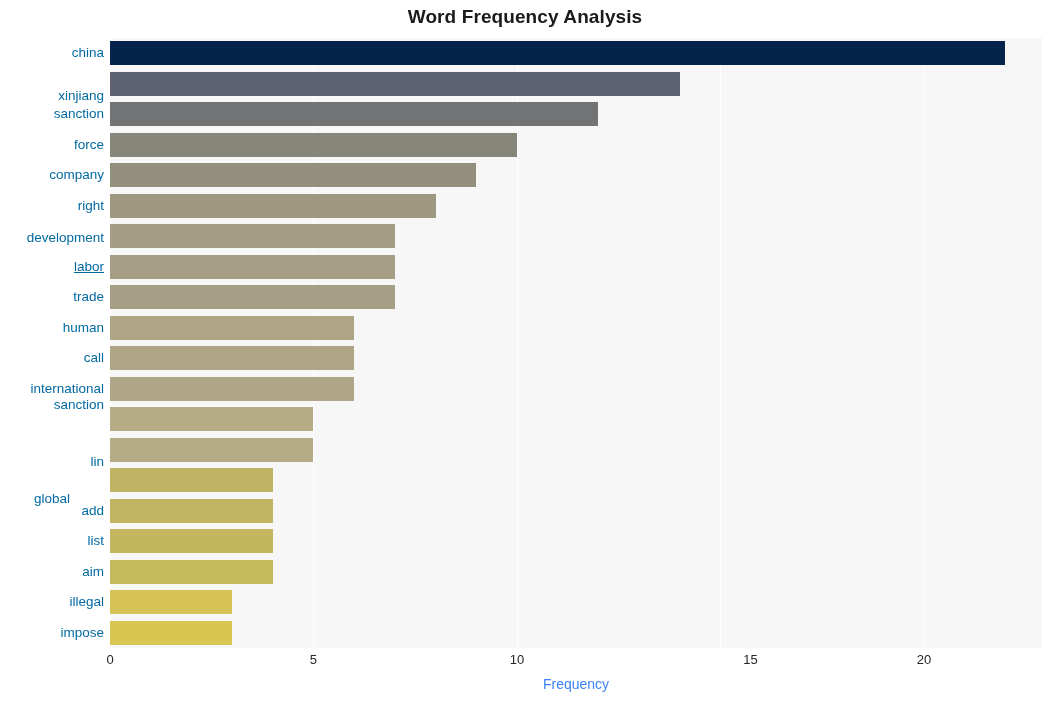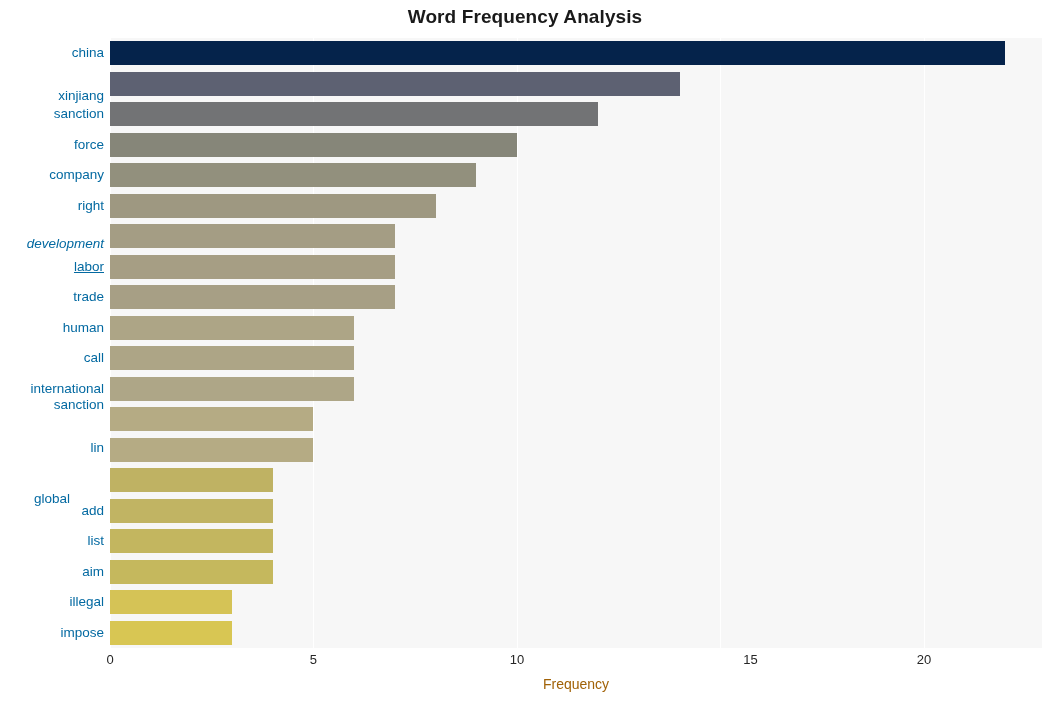--- a/index.html
+++ b/index.html
@@ -97,21 +97,21 @@
     transform: translateX(-50%);
     white-space: nowrap;
   }
   #xaxis-label {
     position: absolute;
     left: 110px;
     top: 676px;
     width: 932px;
     text-align: center;
     font-size: 14px;
-    color: #a16207;
+    color: #3b82f6;
   }
 </style>
 </head>
 <body>
 
 <div id="figure">
 
   <div id="chart-title">Word Frequency Analysis</div>
 
   <div id="plot-area">
@@ -146,28 +146,28 @@
       </div>
   </div>
 
   <div id="ylabels">
       <div class="ylabel" style="top: 6.25px;">china</div>
       <div class="ylabel" style="top: 49px; margin-left: 44px;">xinjiang</div>
       <div class="ylabel" style="top: 67.25px;">sanction</div>
       <div class="ylabel" style="top: 97.75px;">force</div>
       <div class="ylabel" style="top: 128.25px;">company</div>
       <div class="ylabel" style="top: 158.75px;">right</div>
-      <div class="ylabel" style="top: 197px; font-style: italic;">development</div>
+      <div class="ylabel" style="top: 191px;">development</div>
       <div class="ylabel" style="top: 219.75px; text-decoration: underline;">labor</div>
       <div class="ylabel" style="top: 250.25px;">trade</div>
       <div class="ylabel" style="top: 280.75px;">human</div>
       <div class="ylabel" style="top: 311.25px;">call</div>
       <div class="ylabel" style="top: 341.75px;">international</div>
       <div class="ylabel" style="top: 358px;">sanction</div>
-      <div class="ylabel" style="top: 401px;">lin</div>
+      <div class="ylabel" style="top: 415px;">lin</div>
       <div class="ylabel" style="top: 452px; text-align: center;">global</div>
       <div class="ylabel" style="top: 463.75px;">add</div>
       <div class="ylabel" style="top: 494.25px; margin-left: 48px;">list</div>
       <div class="ylabel" style="top: 524.75px;">aim</div>
       <div class="ylabel" style="top: 555.25px;">illegal</div>
       <div class="ylabel" style="top: 585.75px; padding-left: 16px;">impose</div>
     </div>
 
   <div id="xticks">
       <div class="xtick" style="left: 0px;">0</div>

